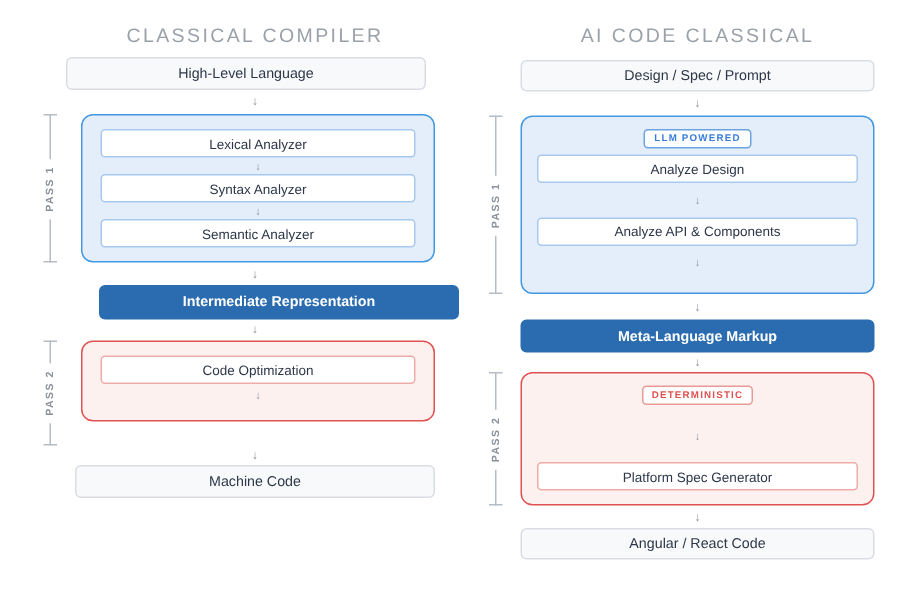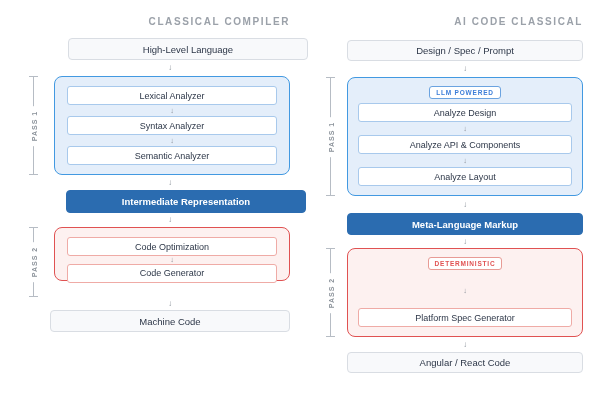--- a/index.html
+++ b/index.html
@@ -7,23 +7,23 @@
   body {
     position: relative;
     background: #ffffff;
     font-family: "Liberation Sans", sans-serif;
     overflow: hidden;
   }
 
   
   .col-header {
     position: absolute;
-    text-align: right;
-    font-size: 10px;
-    font-weight: bold;
+    text-align: center;
+    font-size: 13px;
+    font-weight: normal;
     letter-spacing: 1.6px;
     color: #9ba1a9;
     white-space: nowrap;
   }
   .box {
     position: absolute;
     display: flex;
     align-items: center;
     justify-content: center;
     font-size: 9.5px;
@@ -103,21 +103,21 @@
     padding: 0 5px;
     font-size: 7px;
     font-weight: bold;
     letter-spacing: 1px;
     color: #8a9199;
     white-space: nowrap;
   }
 
   
   #l-header { left: 50px;  top: 16px;  width: 240px; }
-  #l-input  { left: 68px;  top: 38px;  width: 240px; height: 22px; }
+  #l-input  { left: 44px;  top: 38px;  width: 240px; height: 22px; }
   #l-arrow1 { left: 50px;  top: 60px;  width: 240px; height: 16px; }
   #l-p1     { left: 54px;  top: 76px;  width: 236px; height: 99px; padding: 9px 12px; }
   #l-arrow2 { left: 50px;  top: 175px; width: 240px; height: 15px; }
   #l-ir     { left: 50px;  top: 190px; width: 240px; height: 23px; margin-left: 16px; }
   #l-arrow3 { left: 50px;  top: 213px; width: 240px; height: 14px; }
   #l-p2     { left: 54px;  top: 227px; width: 236px; height: 54px; padding: 9px 12px; }
   #l-arrow4 { left: 50px;  top: 297px; width: 240px; height: 13px; }
   #l-output { left: 50px;  top: 310px; width: 240px; height: 22px; }
   #l-b1     { left: 29px;  top: 76px;  height: 99px; }
   #l-b2     { left: 29px;  top: 227px; height: 70px; }
@@ -162,21 +162,20 @@
 
 <div class="arrow-row" id="l-arrow2">↓</div>
 
 <div class="box box-solid" id="l-ir">Intermediate Representation</div>
 
 <div class="arrow-row" id="l-arrow3">↓</div>
 
 <div class="group group-red" id="l-p2">
   <div class="step step-red">Code Optimization</div>
   <div class="step-arrow">↓</div>
-  <div class="step step-red">Code Generator</div>
 </div>
 
 <div class="bracket" id="l-b2">
   <span class="b-line"></span>
   <span class="b-cap cap-top"></span>
   <span class="b-cap cap-bottom"></span>
   <span class="b-label">PASS 2</span>
 </div>
 
 <div class="arrow-row" id="l-arrow4">↓</div>
@@ -190,21 +189,20 @@
 <div class="arrow-row" id="r-arrow1">↓</div>
 
 <div class="group group-blue" id="r-p1">
   <div class="badge-row">
     <span class="badge badge-blue">LLM POWERED</span>
   </div>
   <div class="step step-blue">Analyze Design</div>
   <div class="step-arrow">↓</div>
   <div class="step step-blue">Analyze API &amp; Components</div>
   <div class="step-arrow">↓</div>
-  <div class="step step-blue">Analyze Layout</div>
 </div>
 
 <div class="bracket" id="r-b1">
   <span class="b-line"></span>
   <span class="b-cap cap-top"></span>
   <span class="b-cap cap-bottom"></span>
   <span class="b-label">PASS 1</span>
 </div>
 
 <div class="arrow-row" id="r-arrow2">↓</div>

